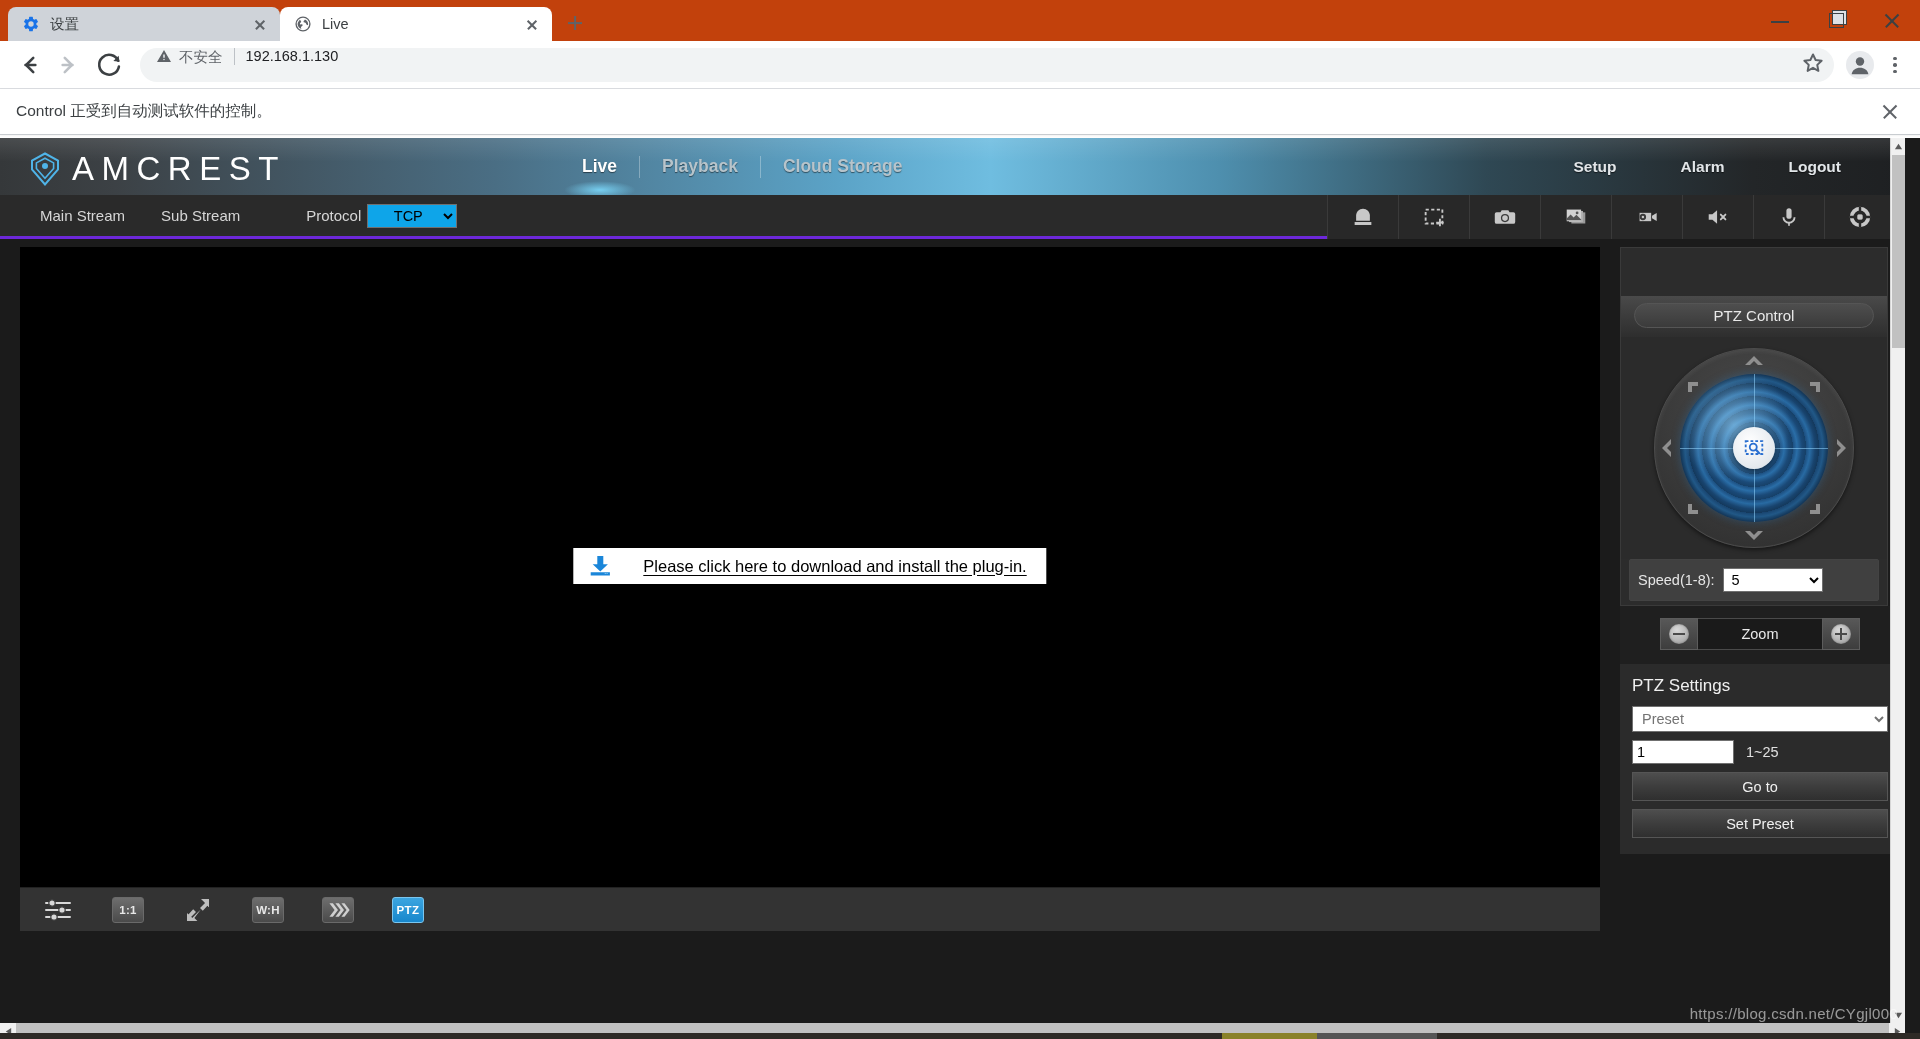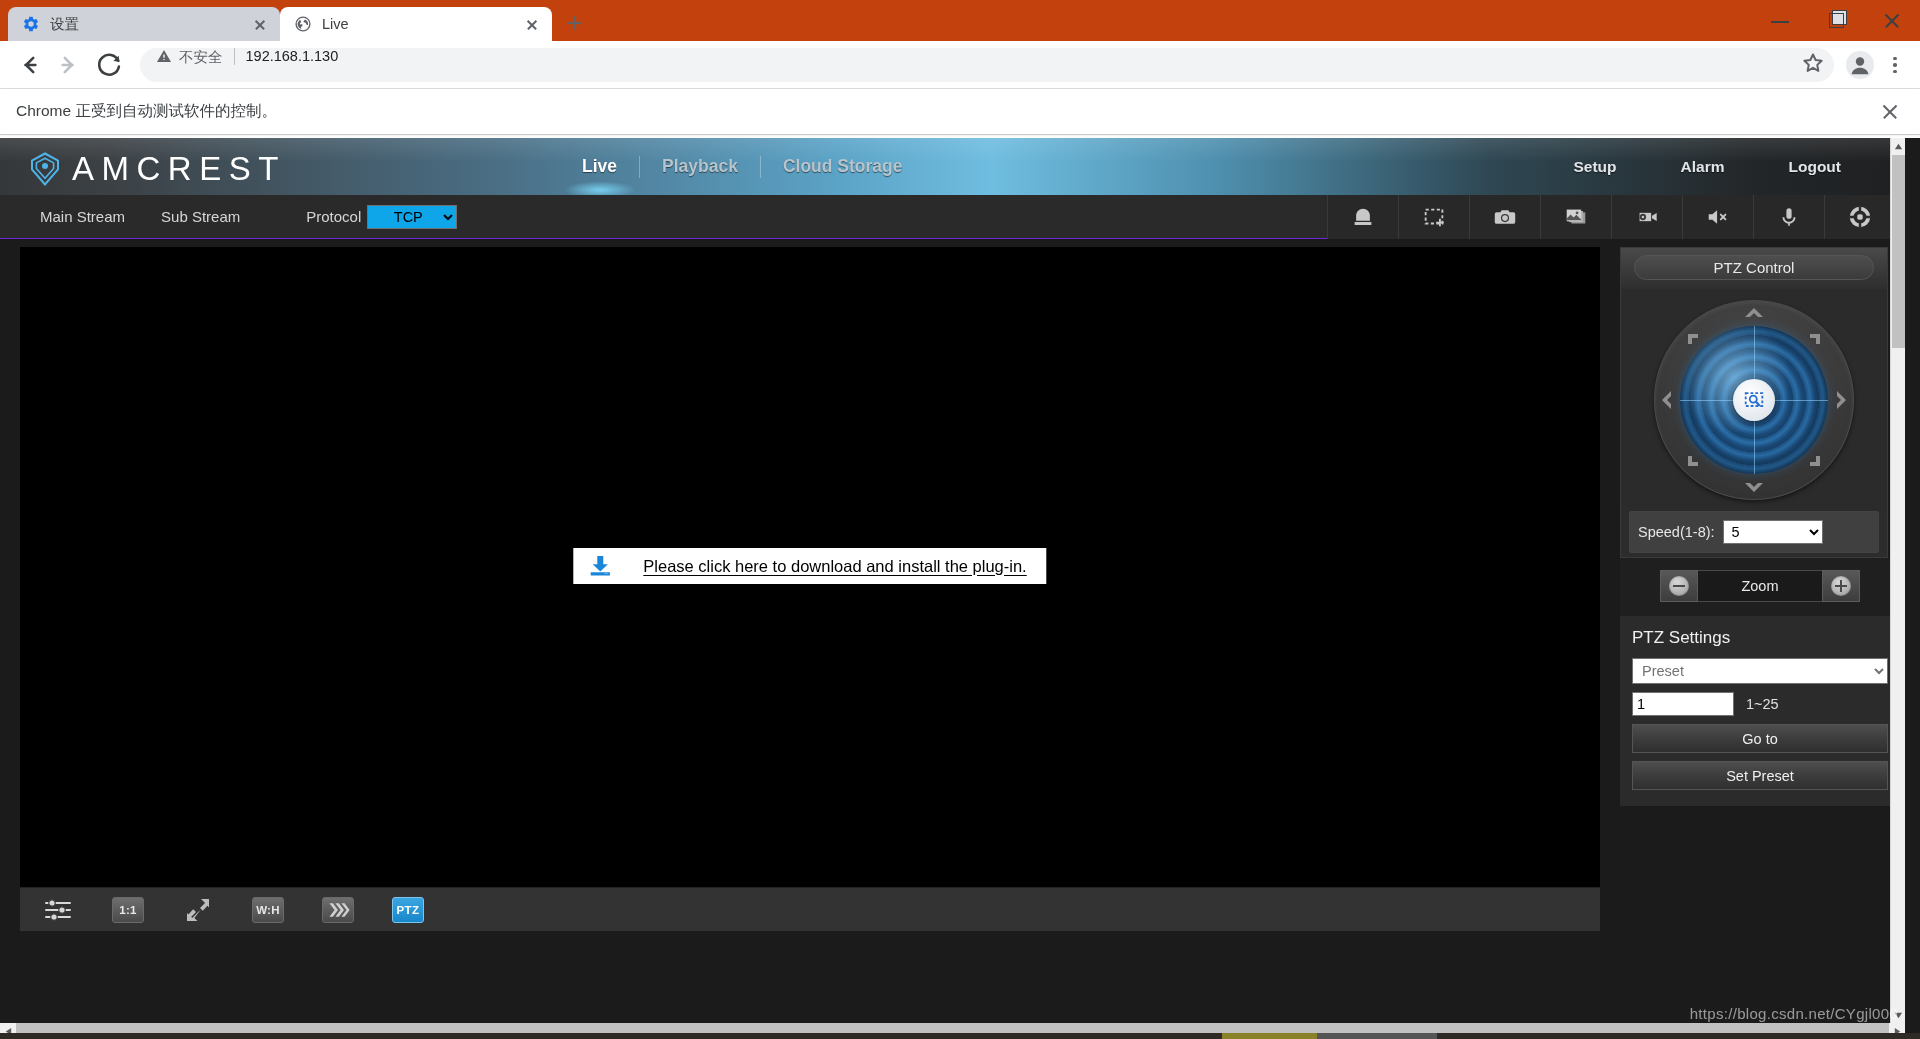--- a/index.html
+++ b/index.html
@@ -118,21 +118,21 @@
   .amc-nav-sep { width:1px; height:22px; background: rgba(255,255,255,.30); }
   .amc-right { position:absolute; right:32px; top:0; height:57px; display:flex; align-items:center; }
   .amc-right-item {
     font-size:15.5px; font-weight:bold; color:#e2e6e9; padding: 0 32px;
     text-shadow: 0 1px 1px rgba(0,0,0,.6);
   }
 
   
   .stream-bar {
     height: 44px; width:1905px; background:#2a2a2a; position:relative;
-    display:flex; align-items:center; border-bottom:1px solid #6d28d9;
+    display:flex; align-items:center; border-bottom:3px solid #6d28d9;
   }
   .stream-link { font-size:15px; color:#d6d6d6; padding: 0 18px; }
   .stream-link.first { margin-left: 22px; }
   .proto-label { font-size:15px; color:#d6d6d6; margin-left:48px; margin-right:6px; }
   .proto-select {
     width: 90px; height: 24px; font-size: 14.5px; font-family:"Liberation Sans", sans-serif;
     background:#0ea5e9; color:#000; border:1px solid #707070; padding-left:4px;text-align:center;
   }
   .icon-strip { position:absolute; right:10px; top:0; height:44px; display:flex; }
   .icon-cell {
@@ -175,20 +175,21 @@
 
   
   .ptz-col { width: 280px; margin-left: 10px; padding-top: 8px; }
   .ptz-panel {
     width: 268px; background:#2c2c2c; border:1px solid #3a3a3a;
     padding-bottom: 4px;
   }
   .ptz-title-wrap {
     background: linear-gradient(to bottom, #4a4a4a 0%, #3a3a3a 55%, #2e2e2e 100%);
     padding: 7px 13px 9px;
+    margin-top: 48px;
   }
   .ptz-title {
     height: 25px; border-radius: 13px; background: linear-gradient(to bottom,#4e4e4e,#3b3b3b);
     border:1px solid #555; display:flex; align-items:center; justify-content:center;
     font-size:15px; color:#e9e9e9;
   }
   .joystick-wrap {
     height: 222px; display:flex; align-items:center; justify-content:center;
     background: #2b2b2b;
   }
@@ -380,21 +381,21 @@
       </svg>
     </div>
     <div class="menu-btn">
       <span class="menu-dot" style="top:9px"></span>
       <span class="menu-dot" style="top:15.5px"></span>
       <span class="menu-dot" style="top:22px"></span>
     </div>
   </div>
 
   <div class="infobar">
-    <span class="infobar-text">Chrome 正受到自动测试软件的控制。</span>
+    <span class="infobar-text">Control 正受到自动测试软件的控制。</span>
     <span class="infobar-close"></span>
   </div>
 
   <div class="viewport">
     <div class="page">
 
       <div class="amc-header">
         <div class="amc-logo">
           <span class="amc-mark">
             <svg viewBox="0 0 30 34" width="30" height="34">

